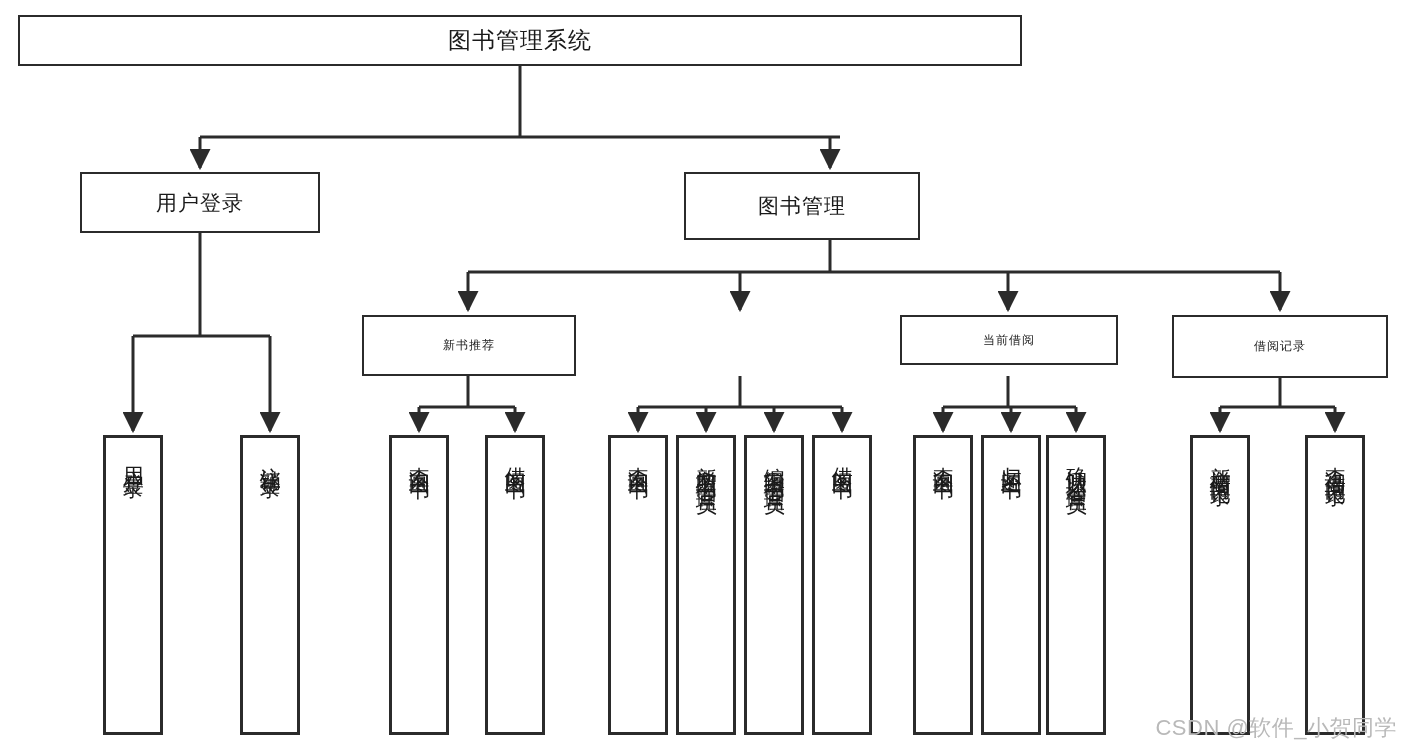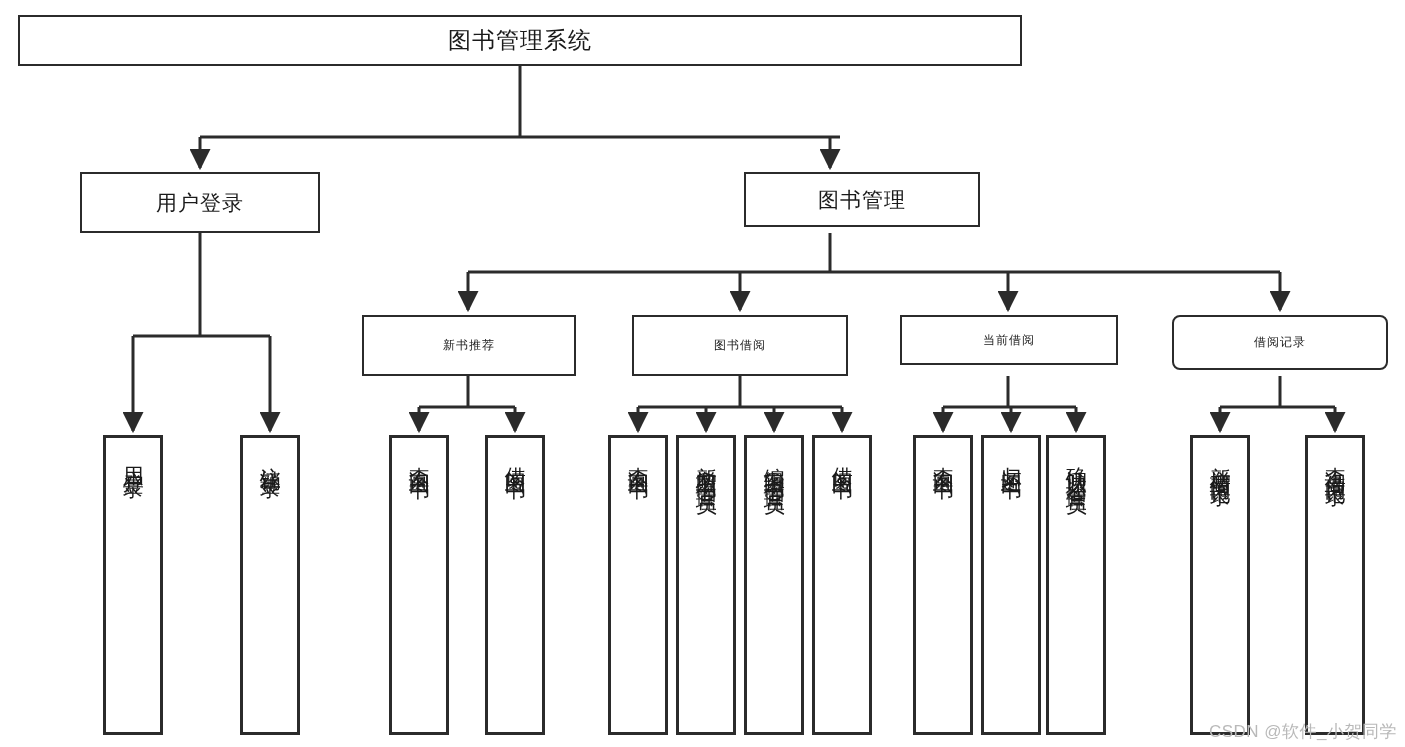--- a/index.html
+++ b/index.html
@@ -58,21 +58,21 @@
     font-size:21px;
     line-height:1.06;
     letter-spacing:4px;
     white-space:nowrap;
     color:#1a1a1a;
   }
   .watermark{
     position:absolute;
     right:8px;
     bottom:4px;
-    font-size:17px;
+    font-size:22px;
     color:#b9b9b9;
     letter-spacing:0.5px;
     z-index:3;
     white-space:nowrap;
   }
 </style>
 </head>
 <body>
 
 <div id="canvas">
@@ -123,26 +123,25 @@
       <path d="M 1280 376 L 1280 407"></path>
       <path d="M 1220 407 L 1335 407"></path>
       <path d="M 1220 407 L 1220 431" marker-end="url(#arrow)"></path>
       <path d="M 1335 407 L 1335 431" marker-end="url(#arrow)"></path>
     </g>
   </svg>
 
   <div class="node root" style="left:18px; top:15px; width:1004px; height:51px;">图书管理系统</div>
 
   <div class="node level2" style="left:80px; top:172px; width:240px; height:61px;">用户登录</div>
-  <div class="node level2" style="left:744px; top:172px; width:236px; height:55px;">图书管理</div>
+  <div class="node level2" style="left:684px; top:172px; width:236px; height:68px;">图书管理</div>
 
   <div class="node level3" style="left:362px; top:315px; width:214px; height:61px;">新书推荐</div>
-  <div class="node level3" style="left:632px; top:315px; width:216px; height:61px;">图书借阅</div>
   <div class="node level3" style="left:900px; top:315px; width:218px; height:50px;">当前借阅</div>
-  <div class="node level3" style="left:1172px; top:315px; width:216px; height:55px;border-radius:8px;">借阅记录</div>
+  <div class="node level3" style="left:1172px; top:315px; width:216px; height:63px;">借阅记录</div>
 
   <div class="node leaf" style="left:103px; top:435px; width:60px; height:300px;">
     <span class="vtext">用户登录</span>
   </div>
   <div class="node leaf" style="left:240px; top:435px; width:60px; height:300px;">
     <span class="vtext">注销登录</span>
   </div>
 
   <div class="node leaf" style="left:389px; top:435px; width:60px; height:300px;">
     <span class="vtext">查询图书</span>

